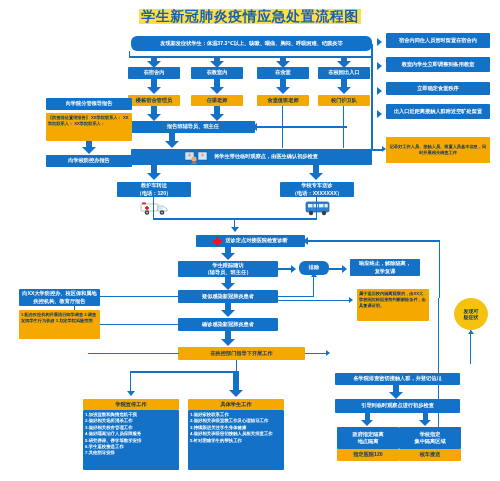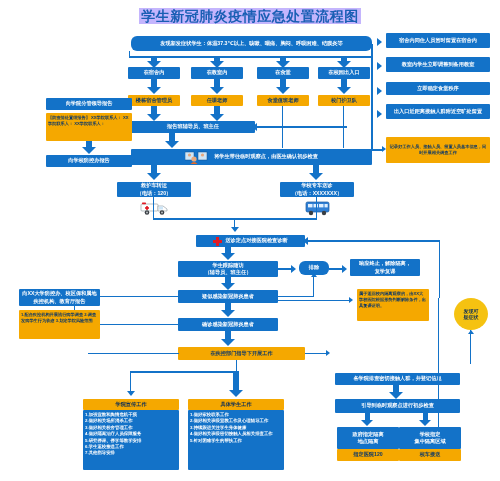--- a/index.html
+++ b/index.html
@@ -10,21 +10,21 @@
     overflow:hidden;
     position:relative;
   }
   #canvas{position:relative;width:500px;height:481px;}
 
   .title{
     position:absolute;left:0;top:8px;width:500px;text-align:center;
     font-size:14px;font-weight:bold;color:#1a5fb4;
     letter-spacing:0.5px;
   }
-  .title span{background:#c4b5fd;padding:0 2px;}
+  .title span{background:#fde047;padding:0 2px;font-family:Liberation Serif, serif;}
 
   .box{
     position:absolute;
     box-sizing:border-box;
     display:flex;align-items:center;justify-content:center;
     text-align:center;
     color:#ffffff;
     background:#1372c8;
     font-size:5.2px;
     line-height:1.35;

